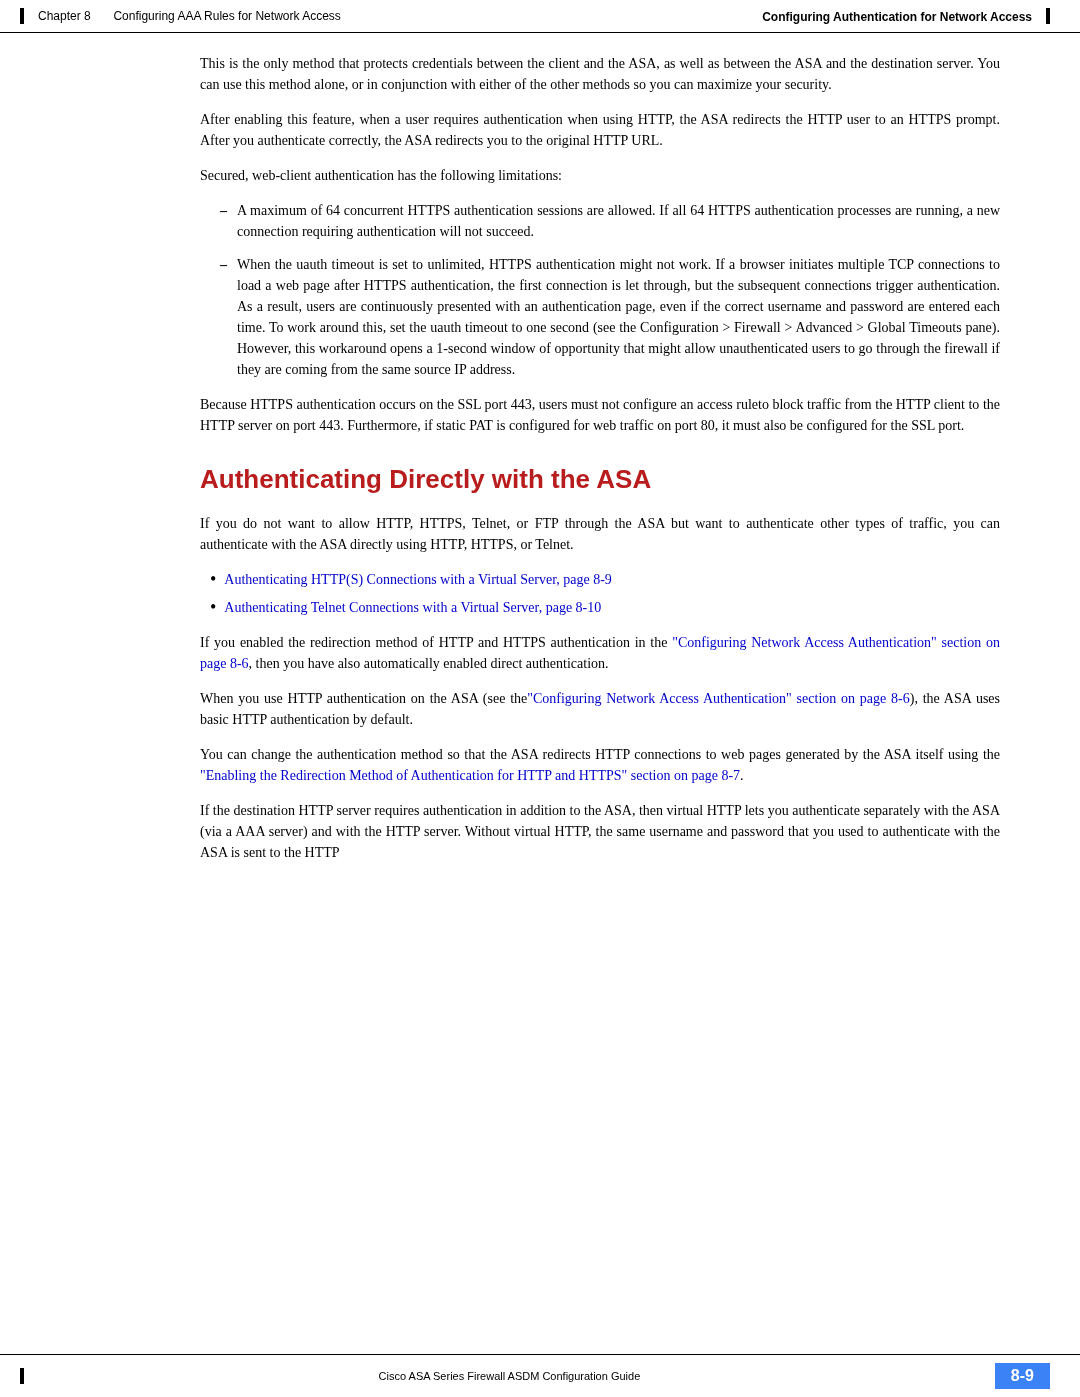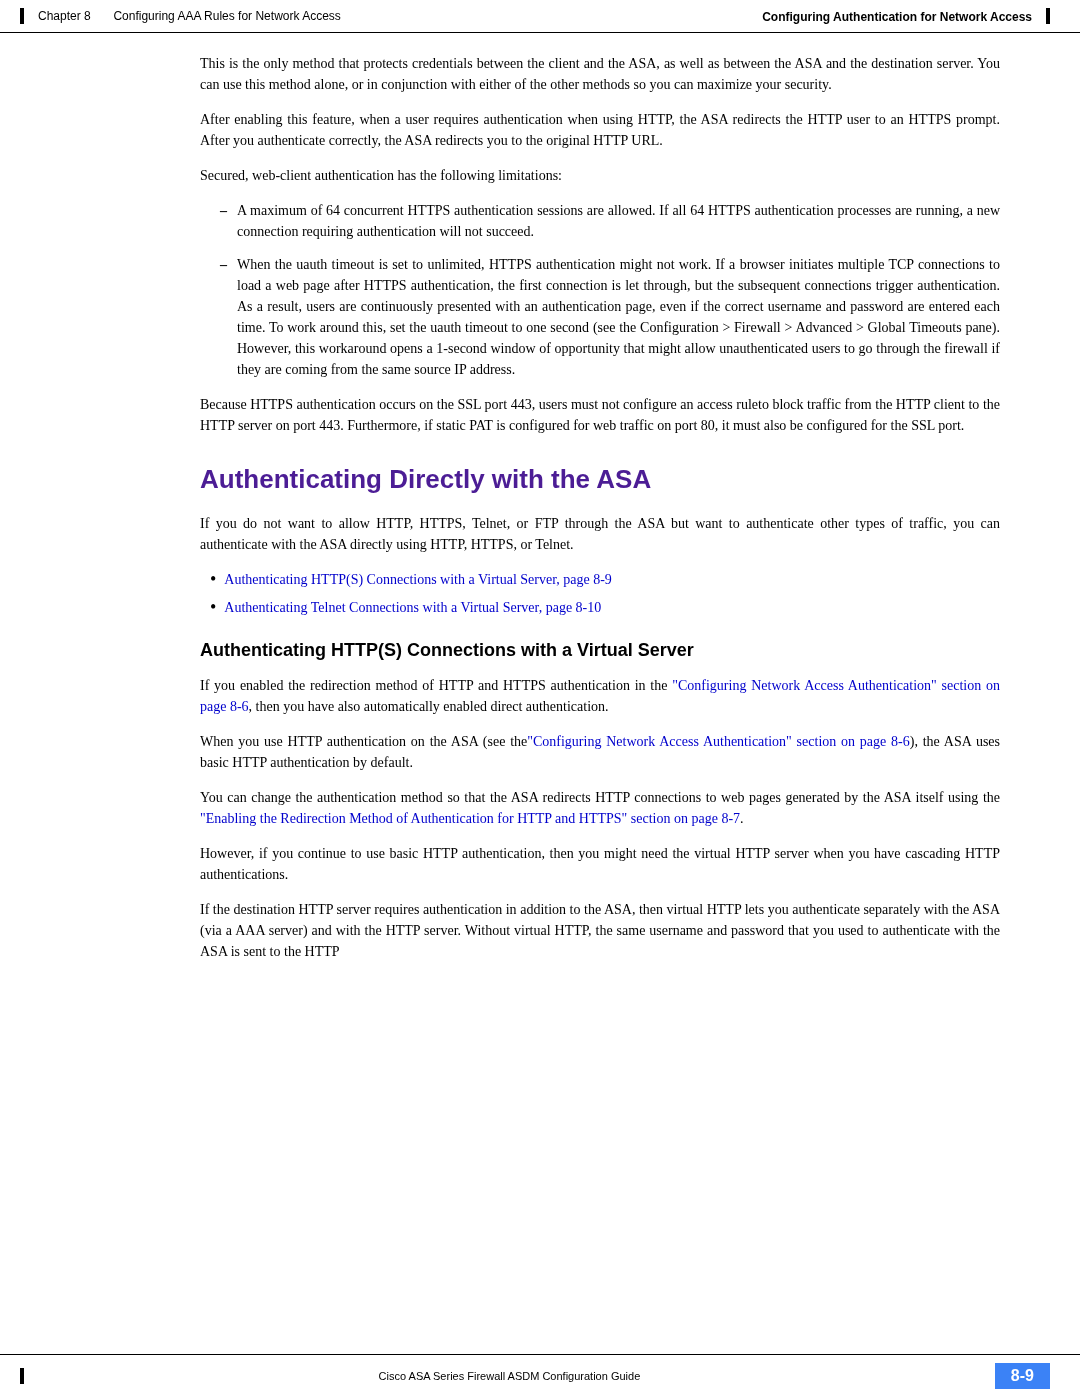--- a/index.html
+++ b/index.html
@@ -95,21 +95,21 @@
       font-weight: bold;
       margin-top: 0;
     }
 
     
     .section-heading {
       font-family: Arial, sans-serif;
       font-size: 26px;
       font-weight: bold;
       margin: 28px 0 18px 0;
-      color: #4c1d95;
+      color: #b91c1c;
     }
 
     
     .subsection-heading {
       font-family: Arial, sans-serif;
       font-size: 18px;
       font-weight: bold;
       margin: 22px 0 14px 0;
       color: #000;
     }
@@ -229,35 +229,33 @@
       <li>
         <span class="bullet-dot">•</span>
         <a class="link" href="#">Authenticating HTTP(S) Connections with a Virtual Server, page 8-9</a>
       </li>
       <li>
         <span class="bullet-dot">•</span>
         <a class="link" href="#">Authenticating Telnet Connections with a Virtual Server, page 8-10</a>
       </li>
     </ul>
 
-    <h3 class="subsection-heading">Authenticating HTTP(S) Connections with a Virtual Server</h3>
 
     <p class="body-text">
       <span>If you enabled the redirection method of HTTP and HTTPS authentication in the </span><a class="link" href="#">"Configuring Network Access Authentication" section on page 8-6</a><span>, then you have also automatically enabled direct authentication.</span>
     </p>
 
     <p class="body-text">
       <span>When you use HTTP authentication on the ASA (see the</span><a class="link" href="#">"Configuring Network Access Authentication" section on page 8-6</a><span>), the ASA uses basic HTTP authentication by default.</span>
     </p>
 
     <p class="body-text">
       <span>You can change the authentication method so that the ASA redirects HTTP connections to web pages generated by the ASA itself using the </span><a class="link" href="#">"Enabling the Redirection Method of Authentication for HTTP and HTTPS" section on page 8-7</a><span>.</span>
     </p>
 
-    <p class="body-text">However, if you continue to use basic HTTP authentication, then you might need the virtual HTTP server when you have cascading HTTP authentications.</p>
 
     <p class="body-text">If the destination HTTP server requires authentication in addition to the ASA, then virtual HTTP lets you authenticate separately with the ASA (via a AAA server) and with the HTTP server. Without virtual HTTP, the same username and password that you used to authenticate with the ASA is sent to the HTTP</p>
 
   </div>
 
   <div class="footer">
     <div class="footer-left"></div>
     <div class="footer-center">Cisco ASA Series Firewall ASDM Configuration Guide</div>
     <div class="footer-right">
       <span class="page-number-box">8-9</span>

